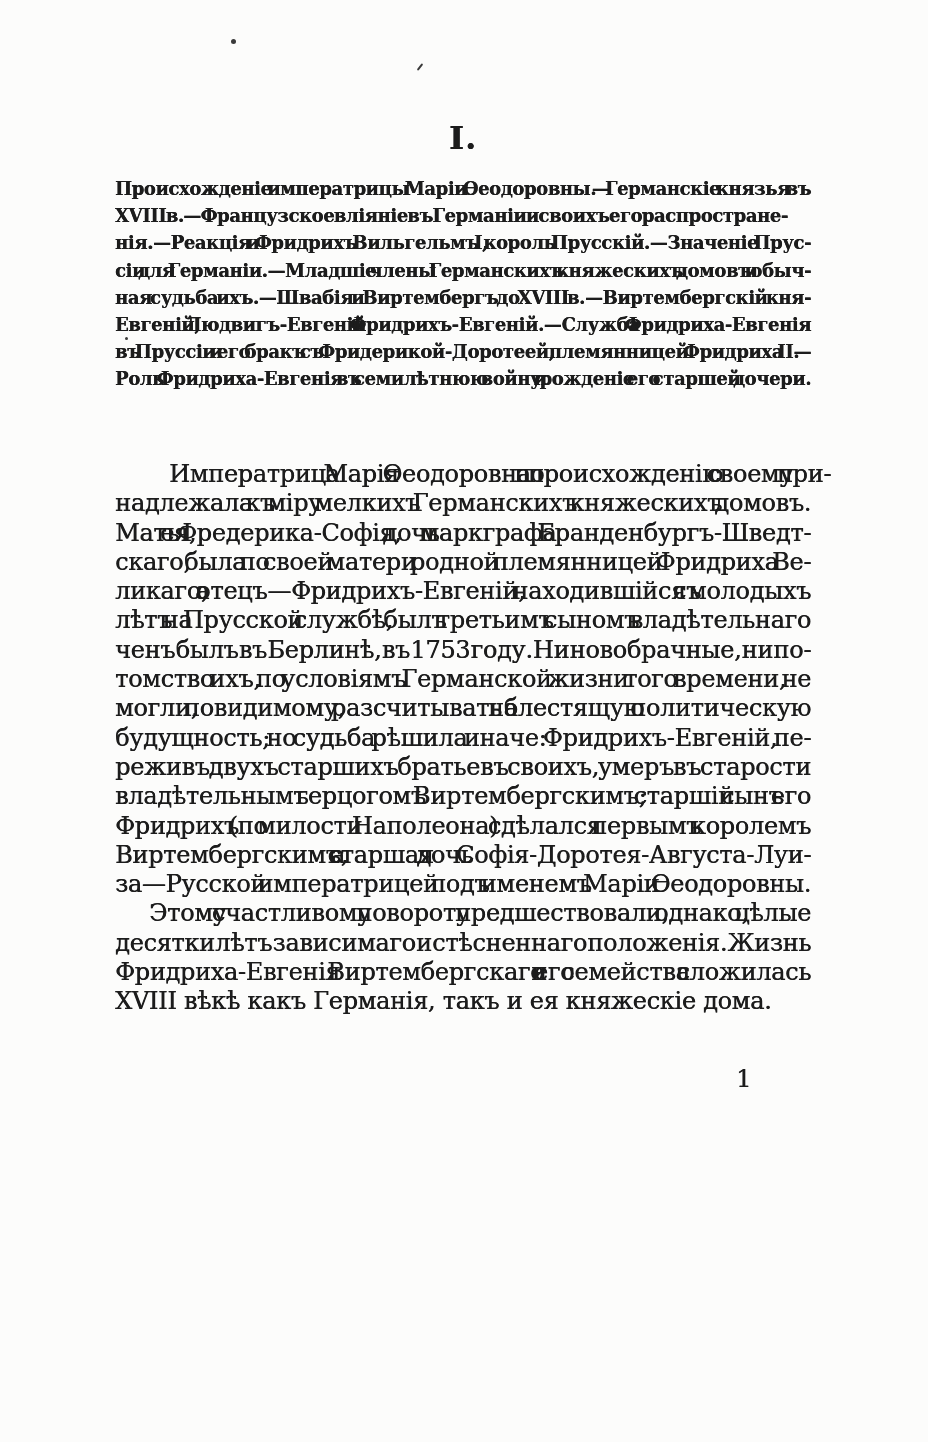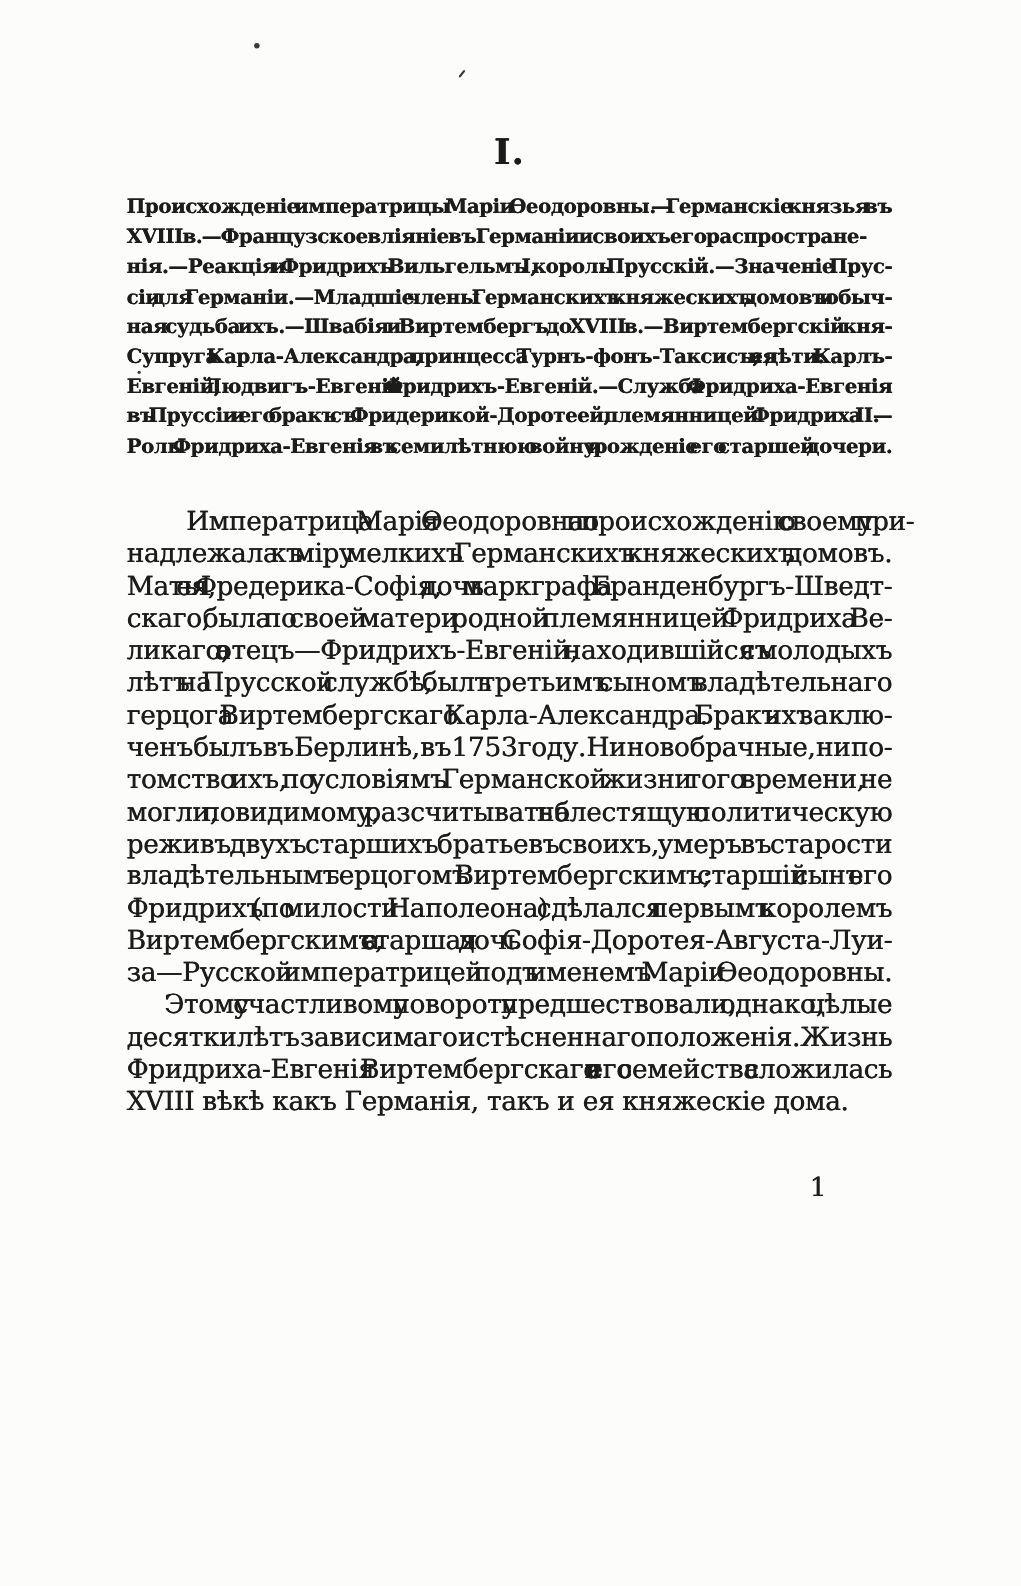--- a/index.html
+++ b/index.html
@@ -86,37 +86,36 @@
 
 <div class="page">
   <div class="chapter">I.</div>
 
   <div class="summary" id="summary">
       <div class="line"><span style="word-spacing: -10.2232px;">Происхожденіе императрицы Маріи Ѳеодоровны. — Германскіе князья въ</span></div>
       <div class="line"><span style="word-spacing: -6.32344px;">XVIII в. — Французское вліяніе въ Германіи и своихъ его распростране-</span></div>
       <div class="line"><span style="word-spacing: -10.4576px;">нія.—Реакція и Фридрихъ Вильгельмъ I, король Прусскій.—Значеніе Прус-</span></div>
       <div class="line"><span style="word-spacing: -12.9082px;">сіи для Германіи.—Младшіе члены Германскихъ княжескихъ домовъ и обыч-</span></div>
       <div class="line"><span style="word-spacing: -7.73438px;">ная судьба ихъ.—Швабія и Виртембергъ до XVIII в.—Виртембергскій кня-</span></div>
-      <div class="line"><span style="word-spacing: -16.317px;">Супруга Карла-Александра, принцесса Турнъ-фонъ-Таксисъ, и ея дѣти: Карлъ-</span></div>
       <div class="line"><span style="word-spacing: -20.6719px;">Евгеній, Людвигъ-Евгеній и Фридрихъ-Евгеній.—Служба Фридриха-Евгенія</span></div>
       <div class="line"><span style="word-spacing: -11.5672px;">въ Пруссіи и его бракъ съ Фридерикой-Доротеей, племянницей Фридриха II. —</span></div>
       <div class="line"><span style="word-spacing: -13.1788px;">Роль Фридриха-Евгенія въ семилѣтнюю войну и рожденіе его старшей дочери.</span></div>
     </div>
 
   <div class="bodytext" id="bodytext">
       <div class="line indent"><span style="word-spacing: -23.6562px; margin-left: 20px;">Императрица Марія Ѳеодоровна по происхожденію своему при-</span></div>
       <div class="line"><span style="word-spacing: -14.9271px;">надлежала къ міру мелкихъ Германскихъ княжескихъ домовъ.</span></div>
       <div class="line"><span style="word-spacing: -26.3844px;">Мать ея, Фредерика-Софія, дочь маркграфа Бранденбургъ-Шведт-</span></div>
       <div class="line"><span style="word-spacing: -13.8535px;">скаго, была по своей матери родной племянницей Фридриха Ве-</span></div>
       <div class="line"><span style="word-spacing: -20.3375px;">ликаго, а отецъ—Фридрихъ-Евгеній, находившійся съ молодыхъ</span></div>
       <div class="line"><span style="word-spacing: -16.8594px;">лѣтъ на Прусской службѣ, былъ третьимъ сыномъ владѣтельнаго</span></div>
-      <div class="line"><span style="word-spacing: -19.7094px;">герцога Виртембергскаго Карла-Александра. Бракъ ихъ заклю-</span></div>
       <div class="line"><span style="word-spacing: -6.98281px;">ченъ былъ въ Берлинѣ, въ 1753 году. Ни новобрачные, ни по-</span></div>
       <div class="line"><span style="word-spacing: -11.9746px;">томство ихъ, по условіямъ Германской жизни того времени, не</span></div>
       <div class="line"><span style="word-spacing: -21.2719px;">могли, повидимому, разсчитывать на блестящую политическую</span></div>
+      <div class="line"><span style="word-spacing: -10.8828px;">будущность; но судьба рѣшила иначе: Фридрихъ-Евгеній, пе-</span></div>
       <div class="line"><span style="word-spacing: -8.42857px;">реживъ двухъ старшихъ братьевъ своихъ, умеръ въ старости</span></div>
       <div class="line"><span style="word-spacing: -20.1562px;">владѣтельнымъ герцогомъ Виртембергскимъ; старшій сынъ его</span></div>
       <div class="line"><span style="word-spacing: -17.6458px;">Фридрихъ (по милости Наполеона) сдѣлался первымъ королемъ</span></div>
       <div class="line"><span style="word-spacing: -24.5703px;">Виртембергскимъ, а старшая дочь Софія-Доротея-Августа-Луи-</span></div>
       <div class="line"><span style="word-spacing: -15.9531px;">за—Русской императрицей подъ именемъ Маріи Ѳеодоровны.</span></div>
       <div class="line indent"><span style="word-spacing: -21.8938px;">Этому счастливому повороту предшествовали, однако, цѣлые</span></div>
       <div class="line"><span style="word-spacing: -7.02604px;">десятки лѣтъ зависимаго и стѣсненнаго положенія. Жизнь</span></div>
       <div class="line"><span style="word-spacing: -20.3594px;">Фридриха-Евгенія Виртембергскаго и его семейства сложилась</span></div>
       <div class="line"><span>XVIII вѣкѣ какъ Германія, такъ и ея княжескіе дома.</span></div>
     </div>

